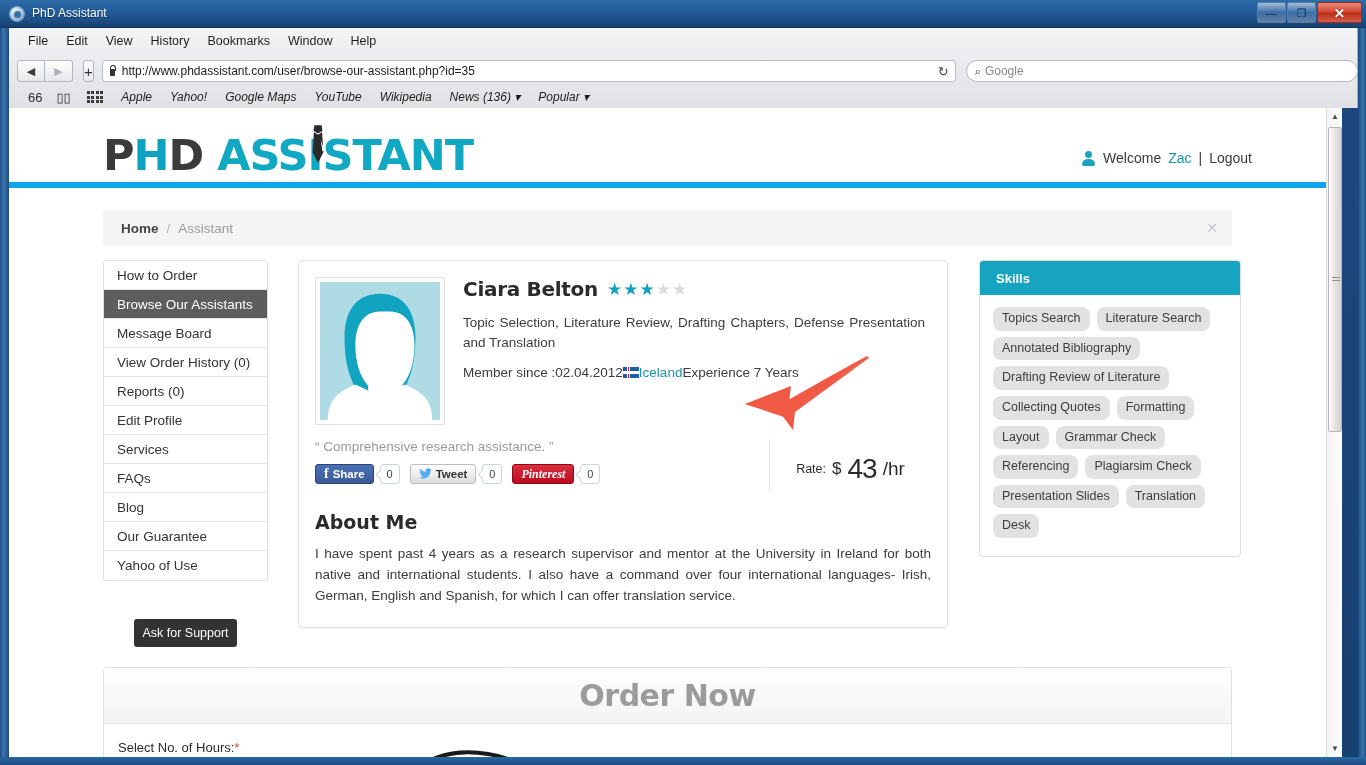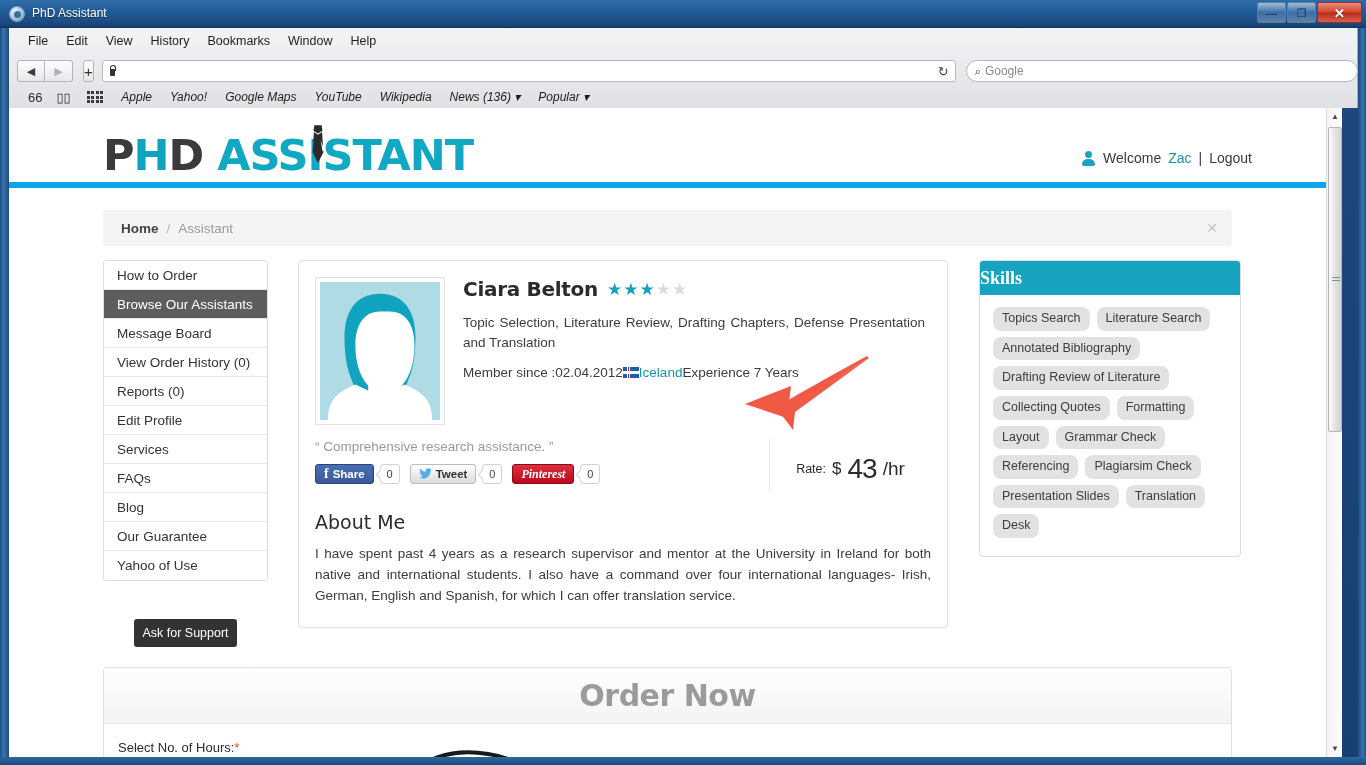--- a/index.html
+++ b/index.html
@@ -274,35 +274,35 @@
   .rate-box {
     width: 162px; flex: none; border-left: 1px solid #e6e6e6;
     display: flex; align-items: center; justify-content: center; gap: 6px;
     padding-top: 14px; padding-bottom: 6px;
   }
   .rate-box .lbl { font-size: 12.5px; color: #2b2b2b; }
   .rate-box .dol { font-size: 17px; color: #2b2b2b; }
   .rate-box .amt { font-size: 28px; color: #2b2b2b; font-weight: 300; letter-spacing: -1px; }
   .rate-box .per { font-size: 19px; color: #2b2b2b; }
   .about-h {
-    margin-top: 20px; font-family: "DejaVu Sans", sans-serif; font-weight: normal;
+    margin-top: 20px; font-family: "DejaVu Sans", sans-serif; font-weight: bold;
     font-size: 19px; color: #2b2b2b;
   }
   .about-p {
     margin-top: 11px; font-size: 13.5px; color: #3c3c3c; line-height: 1.55; text-align: justify;
   }
 
   
   .skills {
     border: 1px solid #dcdcdc; border-radius: 4px; overflow: hidden; background: #fff;
   }
   .skills-h {
     height: 34px; background: #16a4c0; color: #fff;
-    display: flex; align-items: center; padding-left: 0;
-    font-family: Liberation Serif, serif; font-weight: bold; font-size: 18px;
+    display: flex; align-items: center; padding-left: 16px;
+    font-family: Liberation Sans, sans-serif; font-weight: bold; font-size: 13px;
   }
   .skills-body { padding: 12px 13px 18px 13px; display: flex; flex-wrap: wrap; gap: 6px 7px; }
   .skill {
     background: #e2e2e2; color: #3c3c3c; font-size: 12.5px;
     padding: 4px 9px; border-radius: 8px; white-space: nowrap; line-height: 1.25;
   }
 
   
   .order-wrap { padding: 20px 94px 0 94px; }
   .order-box { border: 1px solid #e0e0e0; border-radius: 4px; background: #fff; overflow: hidden; }
@@ -386,20 +386,21 @@
 
       <div class="navrow">
         <div class="navbtns">
           <div class="nbtn">◀</div>
           <div class="nbtn">▶</div>
         </div>
         <div class="addbtn">+</div>
 
         <div class="urlbar">
           <span class="lockico"></span>
+          <span class="urltext">http://www.phdassistant.com/user/browse-our-assistant.php?id=35</span>
           <span class="reload">↻</span>
         </div>
 
         <div class="searchbar">
           <span class="sico">⌕</span>
           <span class="sph">Google</span>
         </div>
 
         <div class="chrome-right">
           <span class="ci">🗋▾</span>

